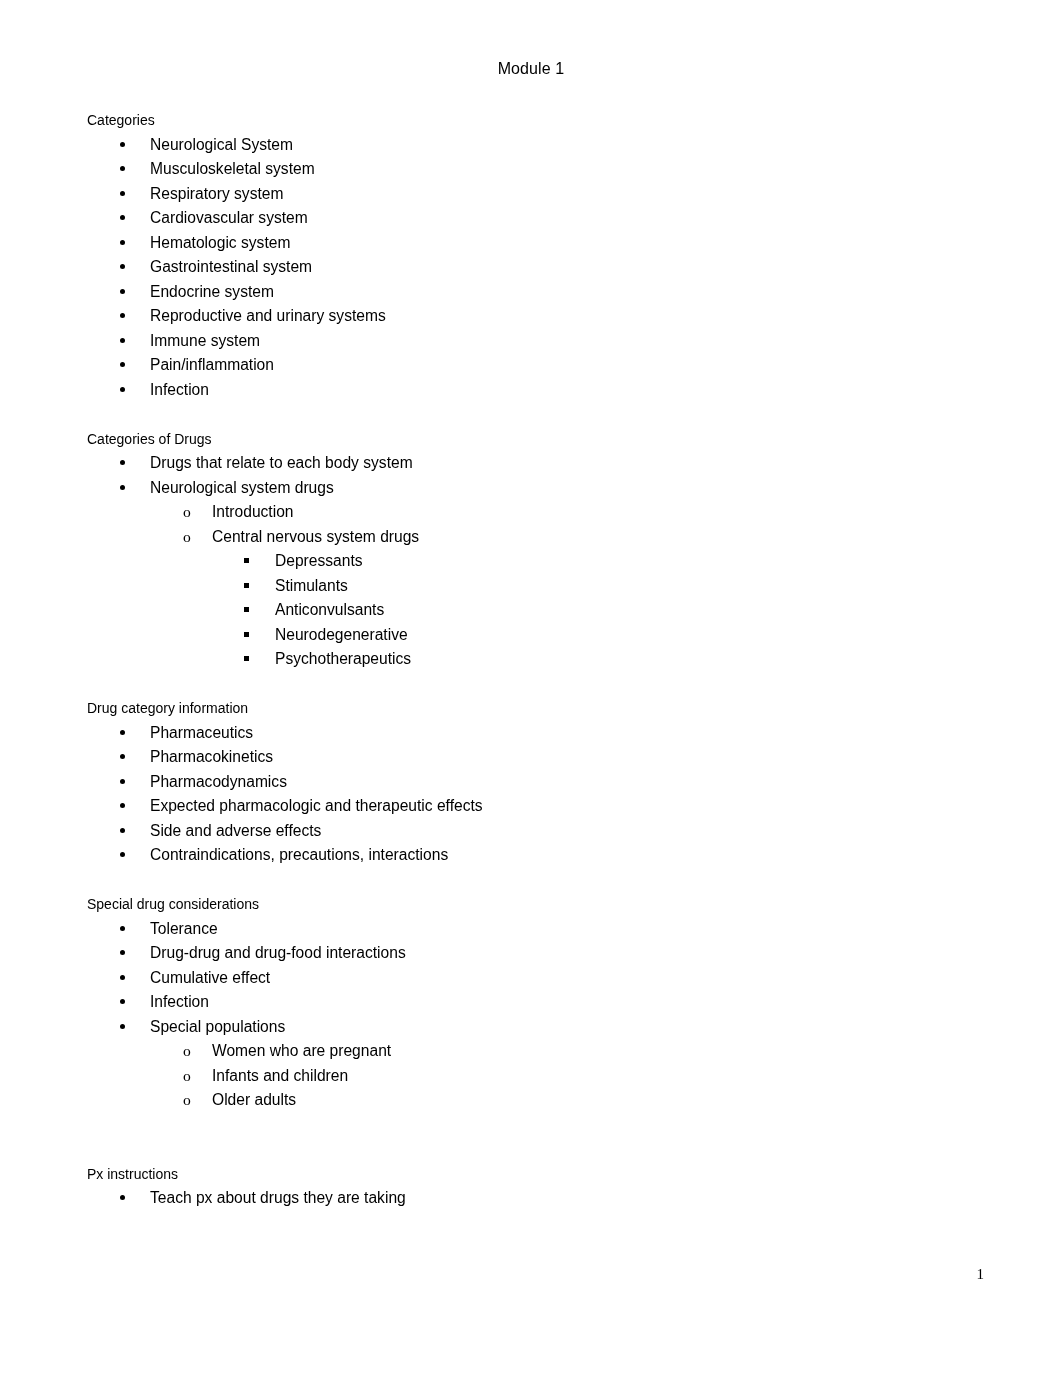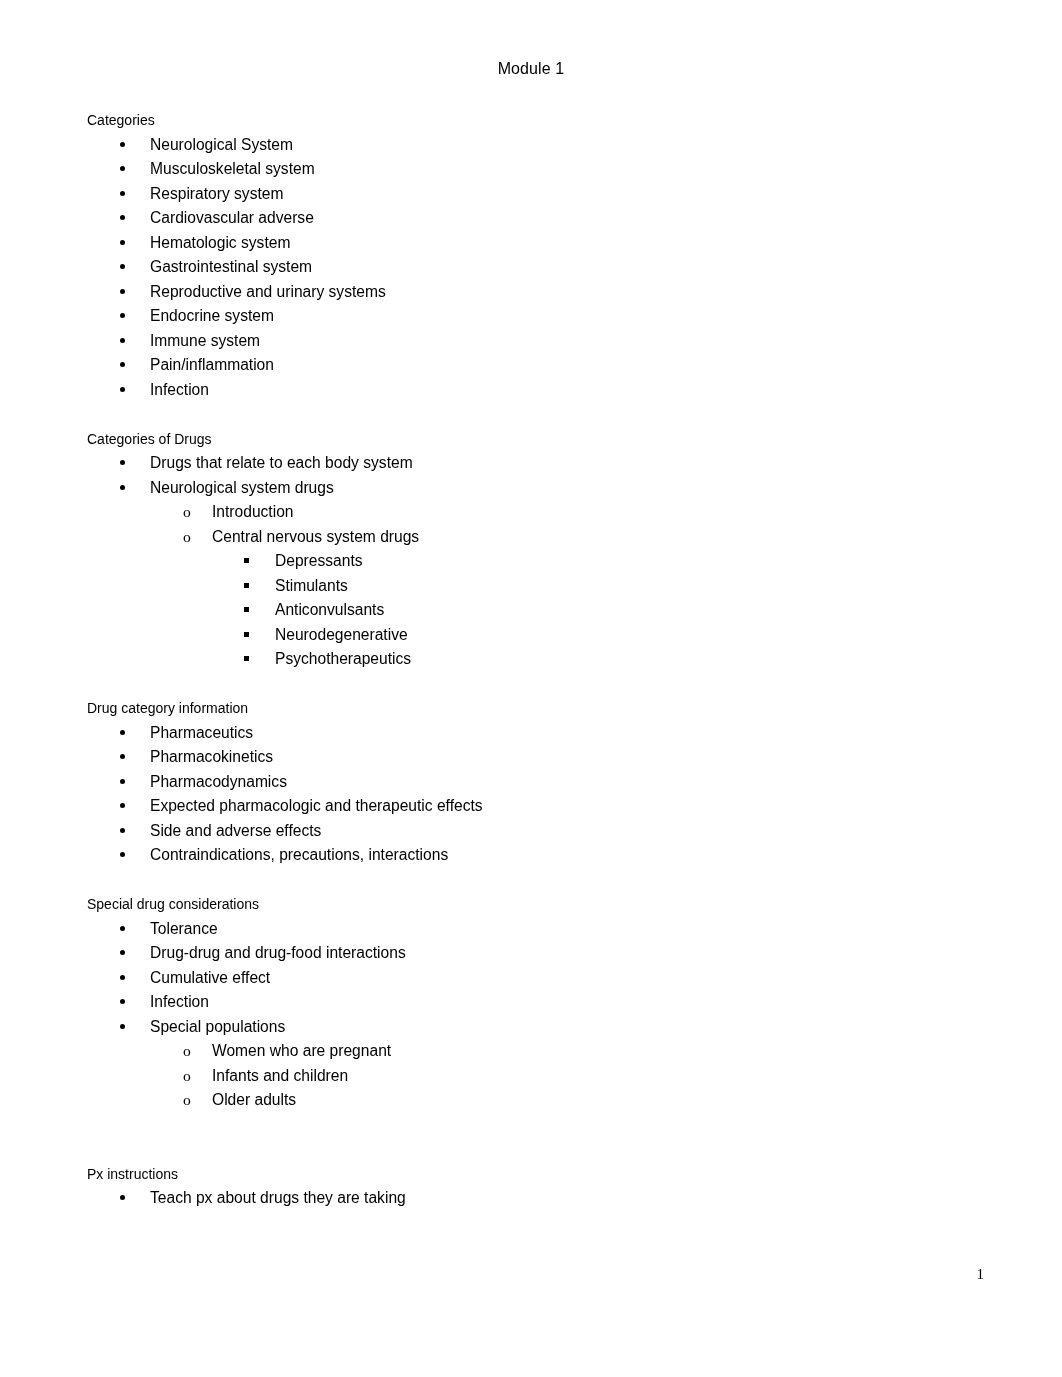--- a/index.html
+++ b/index.html
@@ -145,25 +145,25 @@
 
   <div class="page-header">Module 1</div>
 
   <div class="doc-body">
       <div class="section">
         <div class="sec-heading">Categories</div>
         <ul class="lvl">
           <li class="item l1"><span class="marker"><span class="dot"></span></span><span>Neurological System</span></li>
           <li class="item l1"><span class="marker"><span class="dot"></span></span><span>Musculoskeletal system</span></li>
           <li class="item l1"><span class="marker"><span class="dot"></span></span><span>Respiratory system</span></li>
-          <li class="item l1"><span class="marker"><span class="dot"></span></span><span>Cardiovascular adverse</span></li>
+          <li class="item l1"><span class="marker"><span class="dot"></span></span><span>Cardiovascular system</span></li>
           <li class="item l1"><span class="marker"><span class="dot"></span></span><span>Hematologic system</span></li>
           <li class="item l1"><span class="marker"><span class="dot"></span></span><span>Gastrointestinal system</span></li>
+          <li class="item l1"><span class="marker"><span class="dot"></span></span><span>Endocrine system</span></li>
           <li class="item l1"><span class="marker"><span class="dot"></span></span><span>Reproductive and urinary systems</span></li>
-          <li class="item l1"><span class="marker"><span class="dot"></span></span><span>Endocrine system</span></li>
           <li class="item l1"><span class="marker"><span class="dot"></span></span><span>Immune system</span></li>
           <li class="item l1"><span class="marker"><span class="dot"></span></span><span>Pain/inflammation</span></li>
           <li class="item l1"><span class="marker"><span class="dot"></span></span><span>Infection</span></li>
         </ul>
       </div>
       <div class="section">
         <div class="sec-heading">Categories of Drugs</div>
         <ul class="lvl">
           <li class="item l1"><span class="marker"><span class="dot"></span></span><span>Drugs that relate to each body system</span></li>
           <li class="item l1"><span class="marker"><span class="dot"></span></span><span>Neurological system drugs</span></li>

